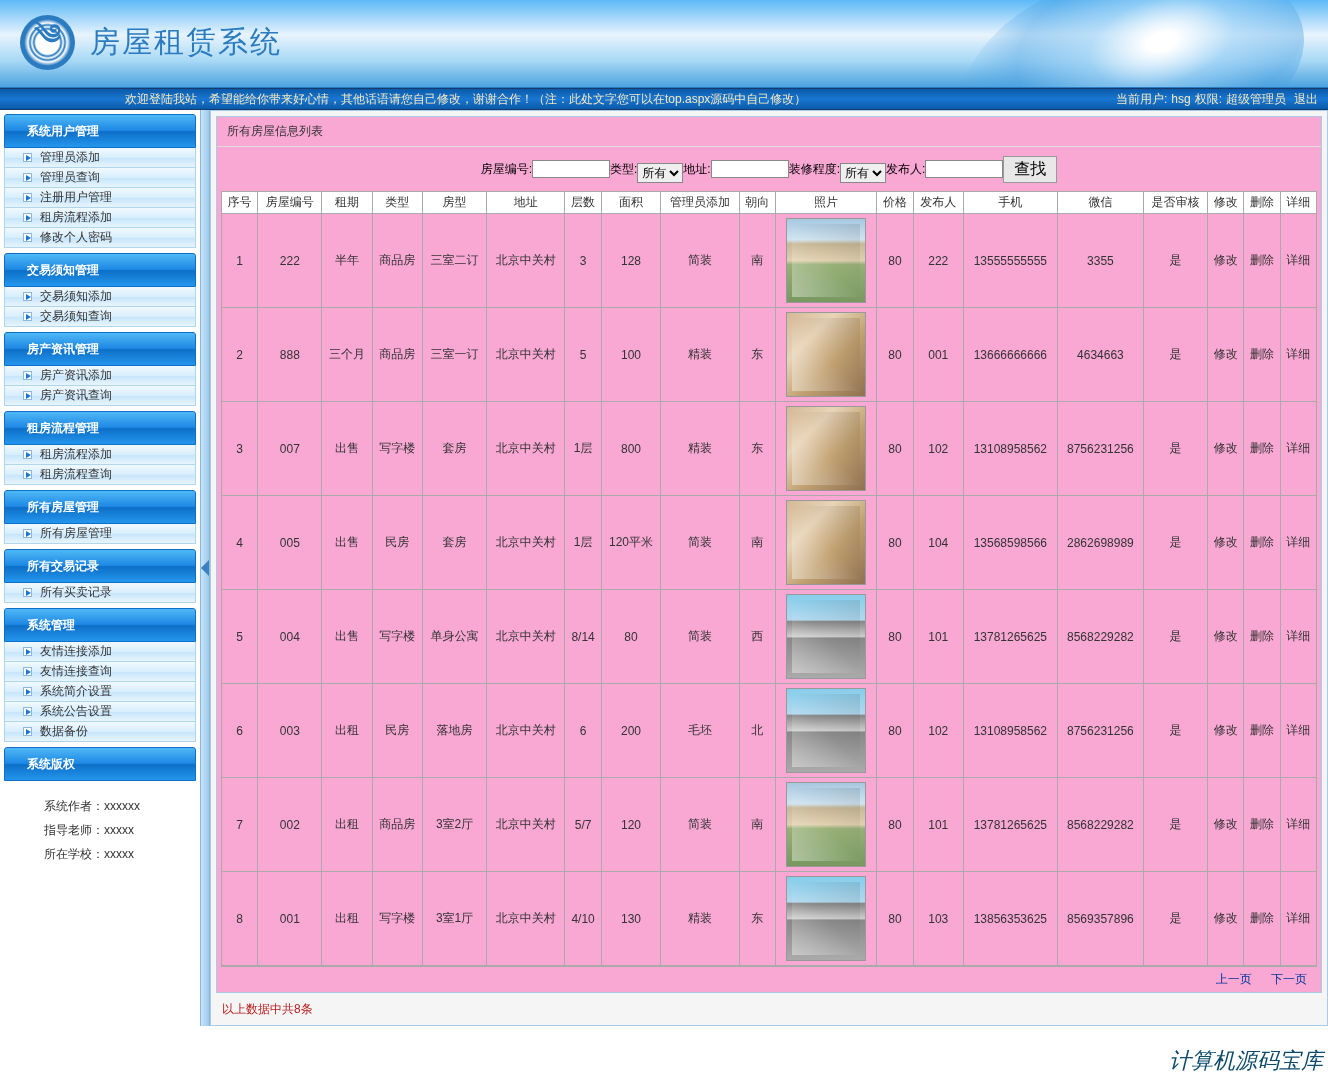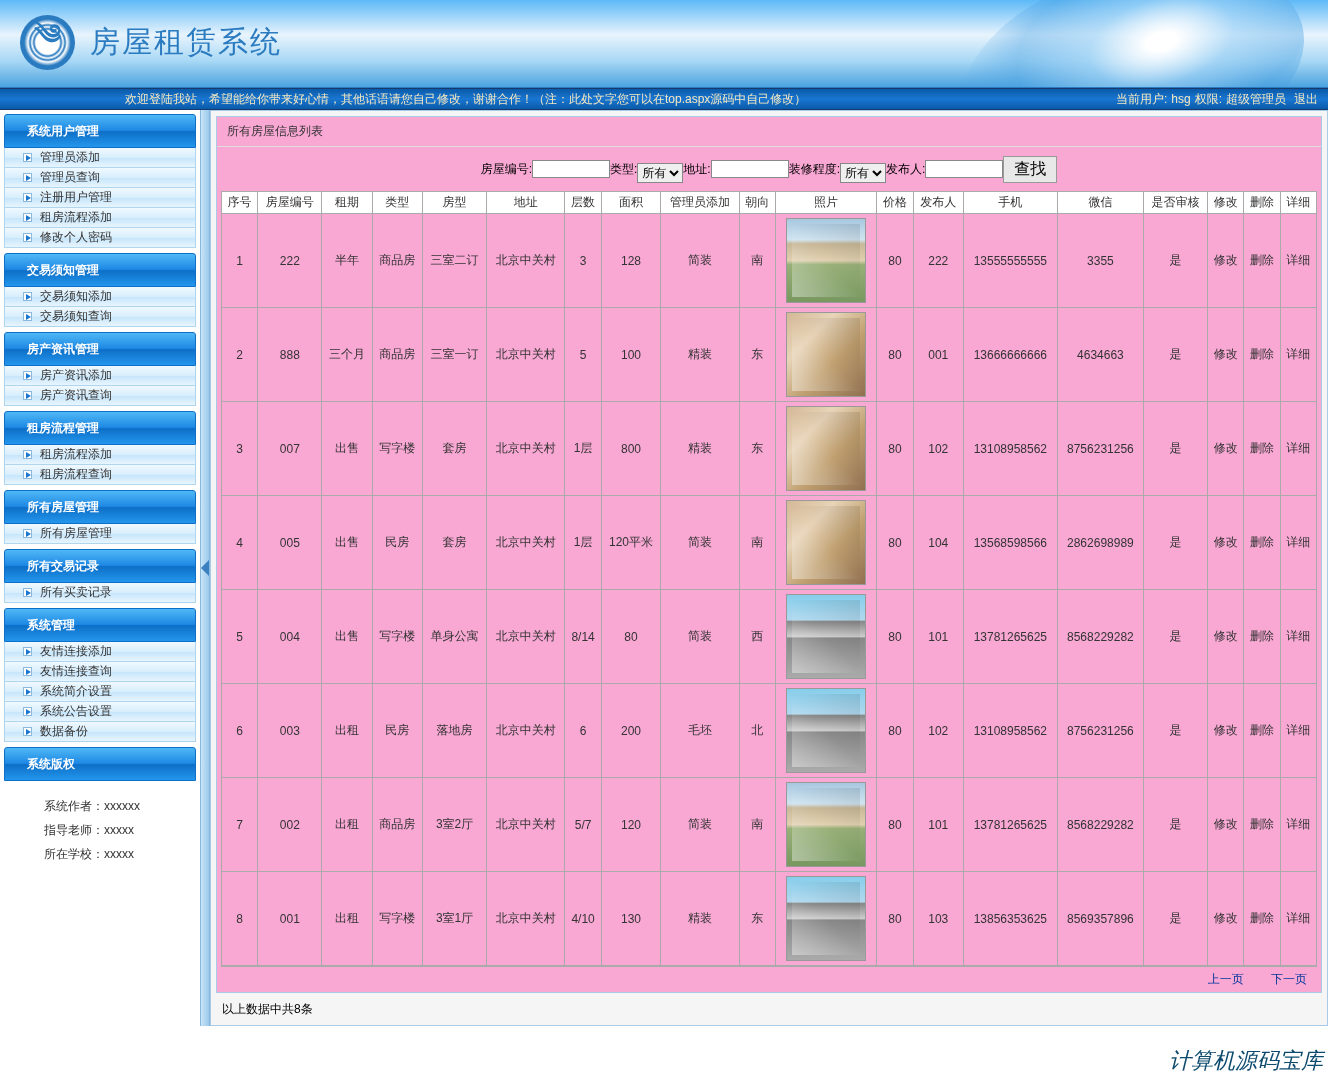--- a/index.html
+++ b/index.html
@@ -35,22 +35,22 @@
 table.grid th, table.grid td { border:1px solid #aaa; text-align:center; vertical-align:middle; font-size:12px; padding:2px 3px; color:#333; }
 table.grid th { height:22px; font-weight:normal; background:#fff; }
 table.grid td { height:90px; }
 .thumb { width:80px; height:85px; background:linear-gradient(135deg,#b8d4e8 0%,#e8f0f6 40%,#c8dce8 60%,#9ab8d0 100%); margin:2px auto; display:block; border:1px solid #999; position:relative; overflow:hidden; }
 .thumb::after { content:""; position:absolute; inset:5px; background:linear-gradient(45deg,rgba(255,255,255,0.4) 0%,transparent 50%,rgba(0,0,0,0.1) 100%); }
 .building { background:linear-gradient(to bottom,#87ceeb 0%,#b0d8ee 30%,#888 32%,#ccc 50%,#888 52%,#aaa 100%); }
 .interior { background:linear-gradient(135deg,#d4b896 0%,#e8d4b8 30%,#c0a070 60%,#907050 100%); }
 .house { background:linear-gradient(to bottom,#a8c8e0 0%,#d0e4f0 25%,#c8b898 30%,#e0d0b0 50%,#98b078 55%,#789860 100%); }
 .action-link { color:#333; text-decoration:none; cursor:pointer; }
 .pager { text-align:right; padding:4px 10px; border-top:1px solid #aaa; }
-.pager a { color:#00349a; text-decoration:none; margin-left:24px; font-size:12px; }
-.footer-note { padding:8px 6px 2px; color:#000000; font-size:12px; }
+.pager a { color:#00349a; text-decoration:none; margin-left:16px; font-size:12px; }
+.footer-note { padding:8px 6px 2px; color:#b91c1c; font-size:12px; }
 .watermark { position:fixed; right:5px; bottom:2px; font-family:"KaiTi","楷体",serif; font-size:22px; font-style:italic; color:#0c4a6e; pointer-events:none; }
 </style>
 </head>
 <body>
 
 <div class="top-banner">
   <div class="swirl-bg"></div>
   <div class="logo-wrap">
     <span class="logo-icon">
         <span class="logo-swirl">༄</span>

